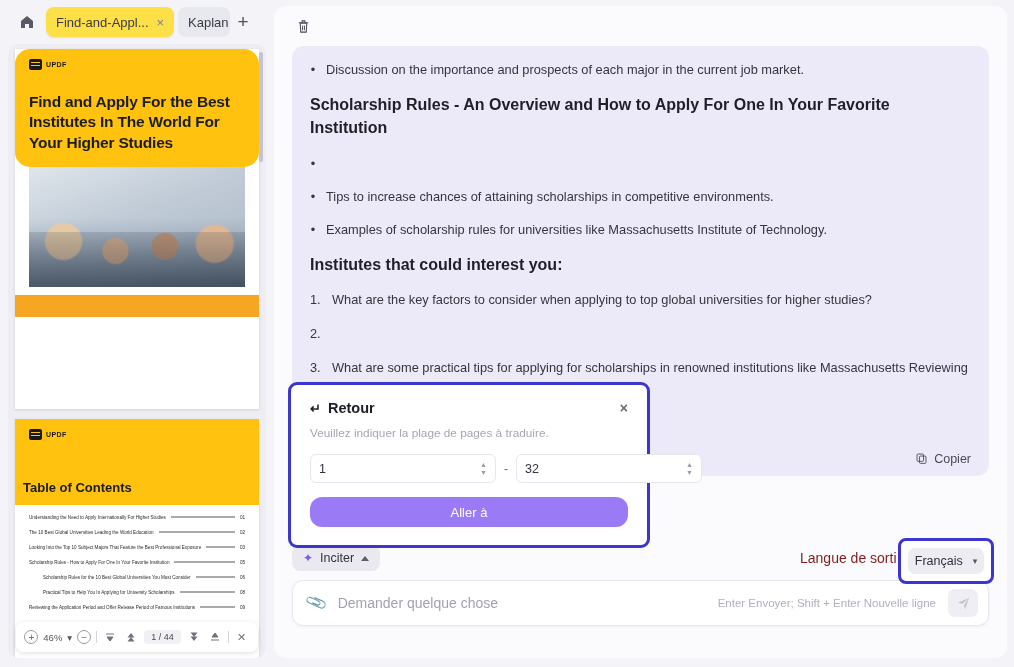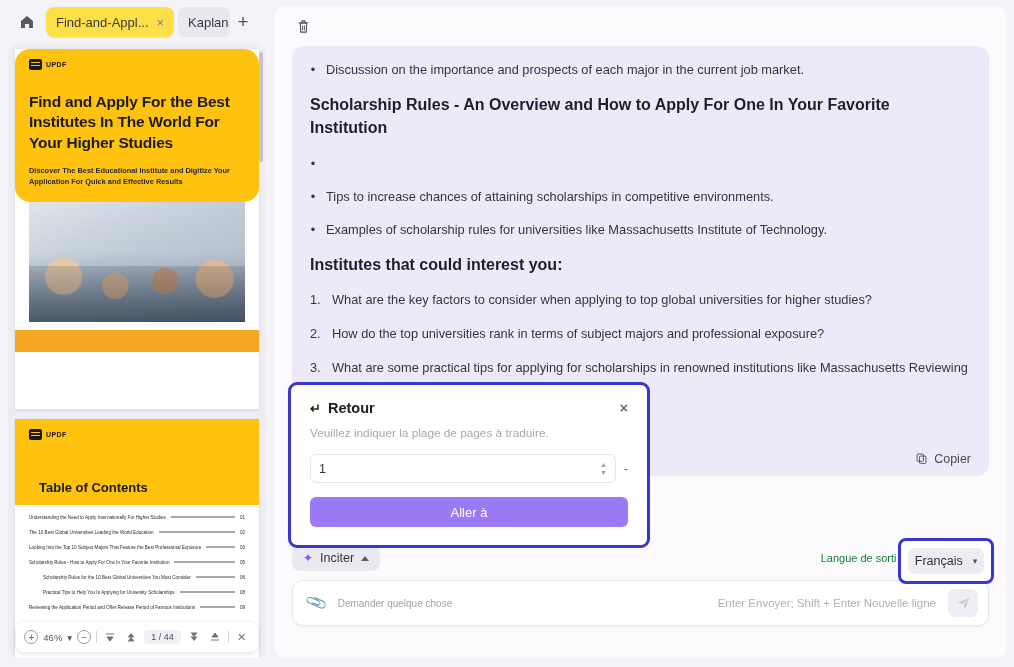--- a/index.html
+++ b/index.html
@@ -113,21 +113,21 @@
       linear-gradient(180deg, rgba(255,255,255,.34) 0 42%, rgba(40,55,70,.26) 100%);
   }
   .cover-photo::after {
     content: ""; position: absolute; left: 0; right: 0; bottom: 0; height: 46%;
     background: linear-gradient(180deg, rgba(48,60,76,.18), rgba(30,40,54,.5));
   }
   .cover-strip { height: 22px; background: #F5A623; margin-top: 8px; }
 
   .toc-head { background: #FFC20E; height: 86px; padding: 10px 14px; position: relative; }
   .toc-title {
-    position: absolute; left: 24px; bottom: 10px;
+    position: absolute; left: 8px; bottom: 10px;
     font-size: 13px; font-weight: bold; color: #1c1c1c;
   }
   .toc-body { padding: 10px 14px 6px; }
   .toc-row {
     display: flex; align-items: baseline; gap: 5px;
     font-size: 4.6px; color: #2a2a2a; margin-bottom: 10px; white-space: nowrap;
   }
   .toc-row.indent { padding-left: 14px; }
   .toc-dots { flex: 1; border-bottom: .7px solid #555; transform: translateY(-1.5px); }
   .toc-pg { font-size: 4.6px; color: #2a2a2a; }
@@ -222,39 +222,39 @@
     display: flex; align-items: center; gap: 7px; background: #e9e9ef;
     border-radius: 8px; padding: 6px 11px; font-size: 12.5px;
     color: #33333d; cursor: pointer;
   }
   .spark { color: #7c5cf0; font-size: 12px; line-height: 1; }
   .caret-up {
     width: 0; height: 0; border-left: 4px solid transparent;
     border-right: 4px solid transparent; border-bottom: 5px solid #5d5d69;
   }
   .lang-wrap { margin-left: auto; display: flex; align-items: center; gap: 8px; }
-  .lang-label { font-size: 11px; color: #15803d; }
+  .lang-label { font-size: 14px; color: #7f1d1d; }
   .lang-select {
     display: flex; align-items: center; gap: 10px; background: #ececf2;
     border-radius: 7px; padding: 5px 11px; font-size: 12.5px;
     color: #2f2f3a; cursor: pointer;
   }
   .lang-highlight {
     position: absolute; right: 12px; top: 0px; padding: 7px;
     border: 3px solid #3b36cf; border-radius: 8px; background: #fff;
   }
 
   .input-bar {
     display: flex; align-items: center; gap: 12px; height: 46px;
     background: #fff; border: 1px solid #e6e6ee; border-radius: 11px;
     padding: 0 10px 0 14px; box-shadow: 0 1px 3px rgba(0,0,0,.05);
   }
   .clip-ico { color: #4a4a55; font-size: 15px; transform: rotate(-25deg); cursor: pointer; }
   .ask-input {
-    flex: 1; border: none; outline: none; font-size: 10px; color: #0f172a;
+    flex: 1; border: none; outline: none; font-size: 14px; color: #0f172a;
     font-family: "Liberation Sans", sans-serif; background: transparent;
   }
   .ask-input::placeholder { color: #a2a2ae; }
   .hint { font-size: 11.5px; color: #b0b0bb; white-space: nowrap; }
   .send-btn {
     width: 30px; height: 28px; border-radius: 7px; background: #eeeef4;
     display: flex; align-items: center; justify-content: center;
     cursor: pointer; flex: none;
   }
 
@@ -284,21 +284,21 @@
     background: #fff; display: flex; align-items: center; padding: 0 8px;
   }
   .num-val {
     flex: 1; border: none; outline: none; font-size: 12.5px; color: #33333d;
     font-family: "Liberation Sans", sans-serif; background: transparent;
   }
   .spin { display: flex; flex-direction: column; gap: 1px; cursor: pointer; }
   .spin span { font-size: 7px; color: #9a9aa8; line-height: 7px; }
   .dash { font-size: 12px; color: #6d6d7a; }
   .goto-btn {
-    margin-top: 14px; height: 30px; width: 100%; border: none; border-radius: 6px;
+    margin-top: 14px; height: 30px; width: 100%; border: none; border-radius: 12px;
     background: #9b7bf5; color: #fff; font-size: 13px; cursor: pointer;
     font-family: "Liberation Sans", sans-serif;
   }
 </style>
 </head>
 <body>
 
 <div class="app">
 
   <div class="topbar">
@@ -330,21 +330,20 @@
   <div class="pdf-pane">
     <div class="pdf-scroll">
 
       <div class="pdf-page p1">
         <div class="page-head">
           <div class="updf-logo">
             <span class="updf-mark"></span>
             <span class="updf-text">UPDF</span>
           </div>
           <div class="cover-title">Find and Apply For the Best Institutes In The World For Your Higher Studies</div>
-          <div class="cover-sub">Discover The Best Educational Institute and Digitize Your Application For Quick and Effective Results</div>
         </div>
         <div class="cover-photo"></div>
         <div class="cover-strip"></div>
       </div>
 
       <div class="pdf-page p2">
         <div class="toc-head">
           <div class="updf-logo">
             <span class="updf-mark"></span>
             <span class="updf-text">UPDF</span>
@@ -461,21 +460,20 @@
         </div>
 
         <div class="bold-head">Institutes that could interest you:</div>
 
         <div class="num-line">
           <span class="num-idx">1.</span>
           <span>What are the key factors to consider when applying to top global universities for higher studies?</span>
         </div>
         <div class="num-line">
           <span class="num-idx">2.</span>
-          <span>How do the top universities rank in terms of subject majors and professional exposure?</span>
         </div>
         <div class="num-line">
           <span class="num-idx">3.</span>
           <span>What are some practical tips for applying for scholarships in renowned institutions like Massachusetts Reviewing of Technology?</span>
         </div>
 
         <div class="chip">Résumez la page 1-10</div>
 
         <div class="copy-row">
           <svg width="13" height="13" viewBox="0 0 16 16">
@@ -535,18 +533,25 @@
       <div class="modal-desc">Veuillez indiquer la plage de pages à traduire.</div>
       <div class="range-row">
         <div class="num-box">
           <input class="num-val" type="text" value="1" style="">
           <span class="spin">
             <span>▲</span>
             <span>▼</span>
           </span>
         </div>
         <span class="dash">-</span>
+        <div class="num-box">
+          <input class="num-val" type="text" value="32" style="">
+          <span class="spin">
+            <span>▲</span>
+            <span>▼</span>
+          </span>
+        </div>
       </div>
       <button class="goto-btn">Aller à</button>
     </div>
   </div>
 
 </div>
 
 </body></html>

